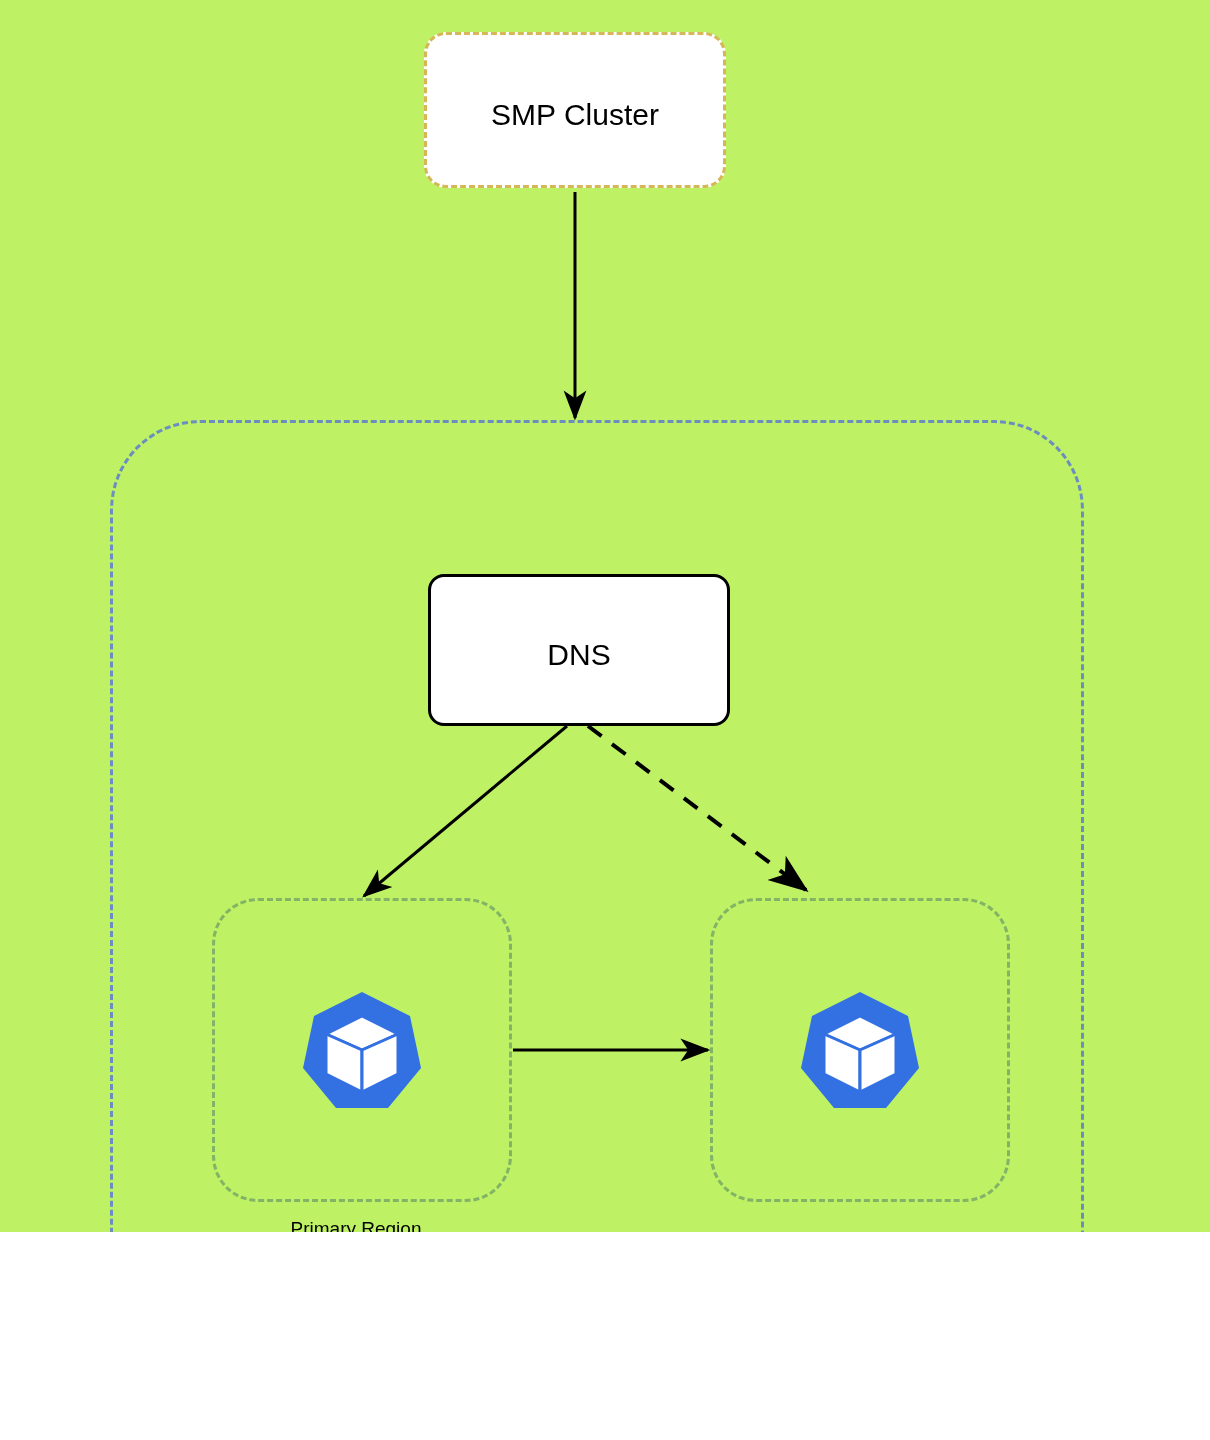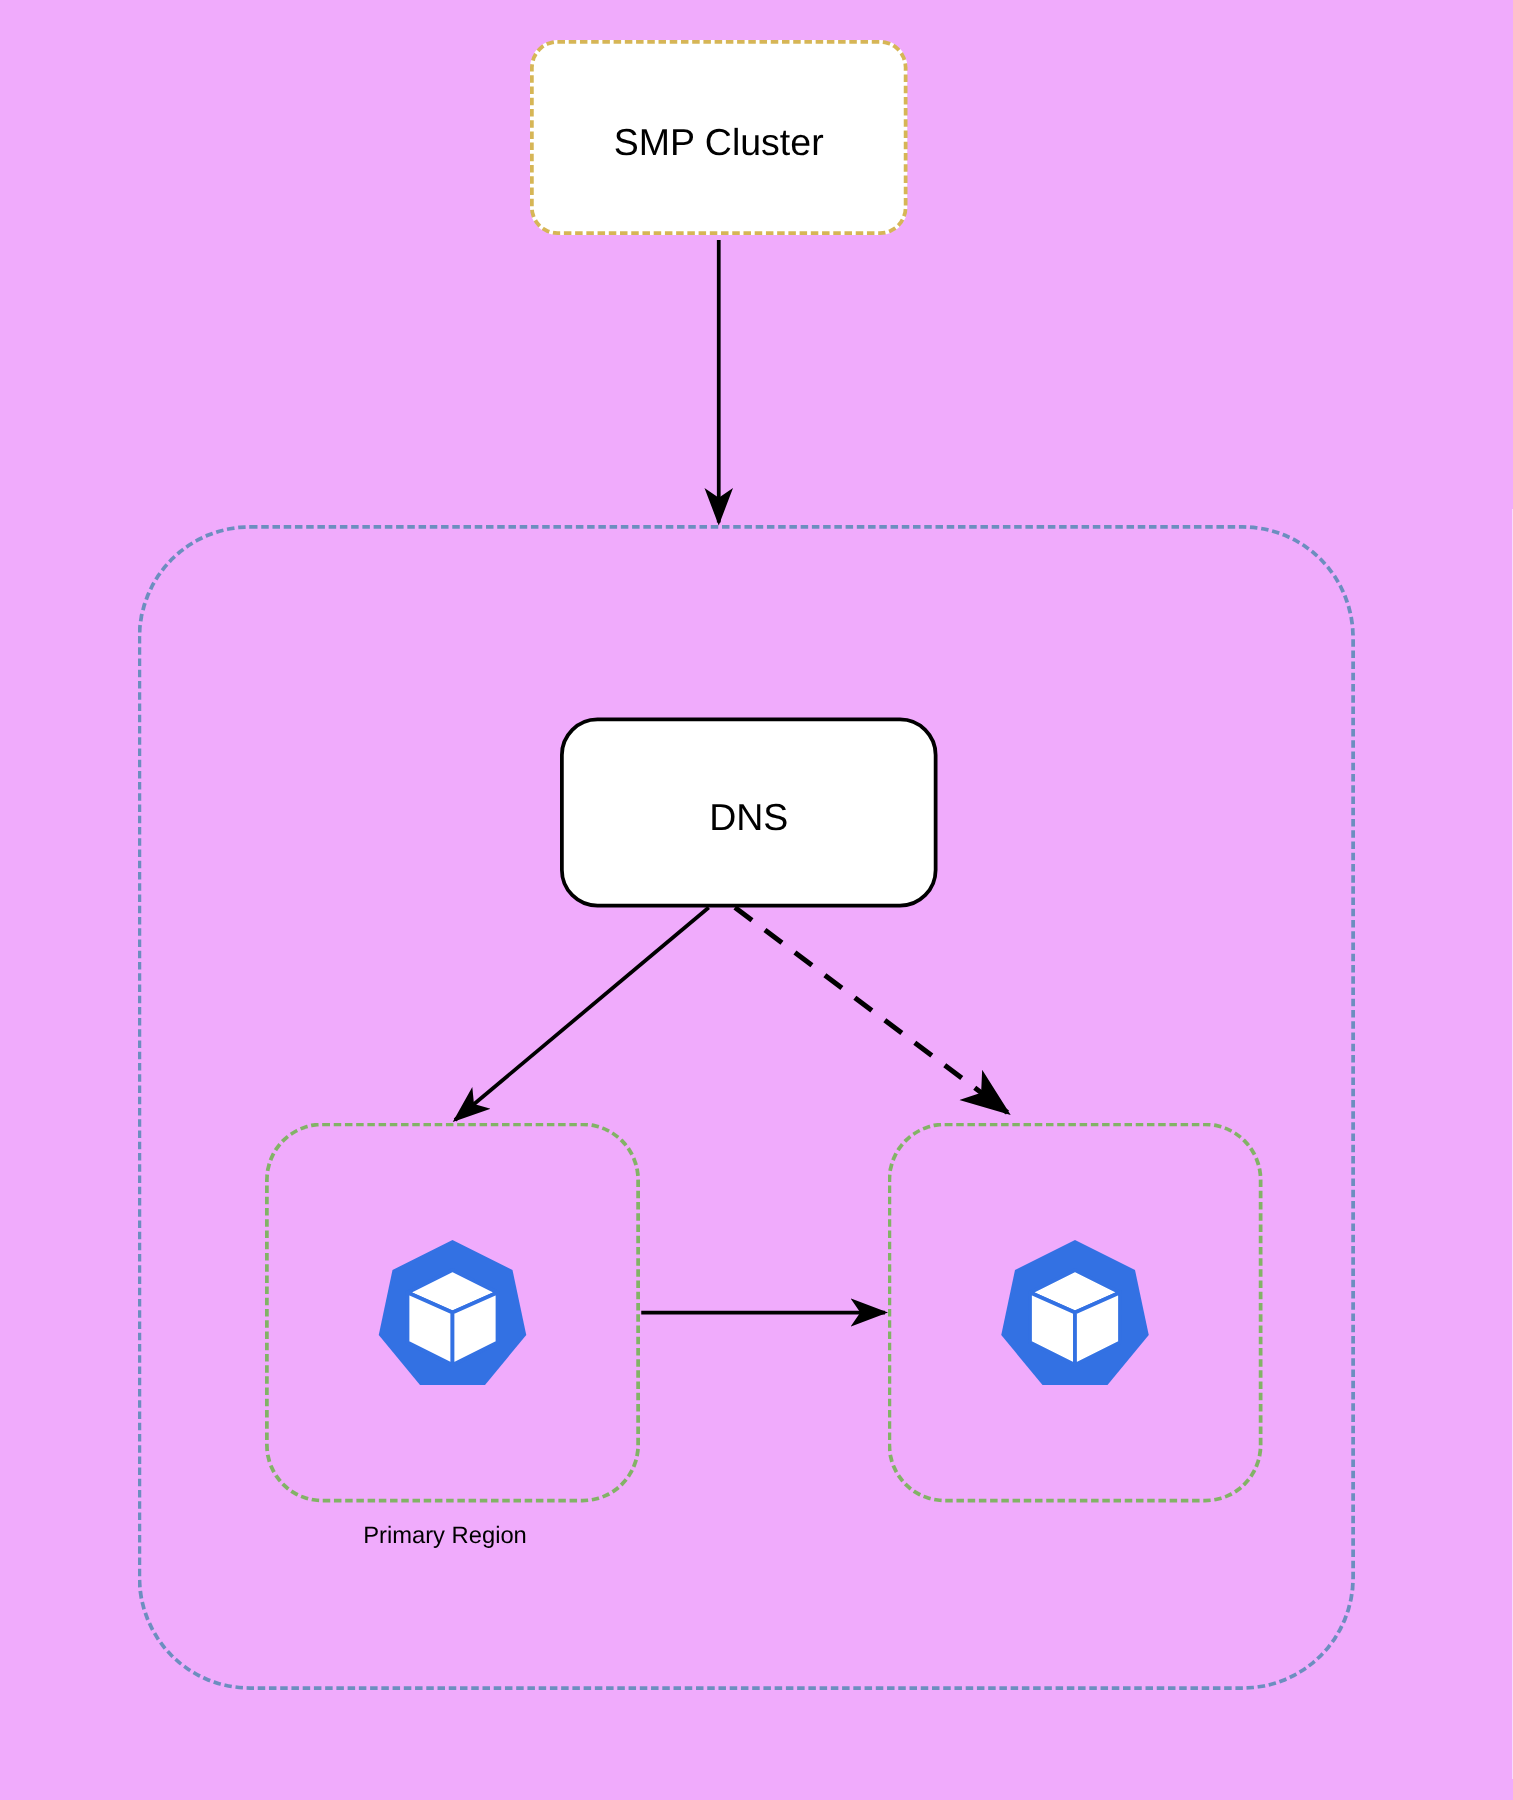--- a/index.html
+++ b/index.html
@@ -7,22 +7,22 @@
     margin: 0;
     padding: 0;
     background: #ffffff;
   }
   body {
     font-family: "Liberation Sans", sans-serif;
   }
   #canvas {
     position: relative;
     width: 1210px;
-    height: 1440px;
-    background: #f0abfc;
+    height: 1232px;
+    background: #bef264;
     overflow: hidden;
   }
   
   .box-label {
     position: absolute;
     left: 0;
     right: 0;
     text-align: center;
     color: #000000;
     font-size: 30px;
@@ -54,27 +54,27 @@
     width: 974px;
     height: 932px;
     box-sizing: border-box;
     border: 3px dashed #6c8ebf;
     border-radius: 90px;
     background: transparent;
   }
   
   #dns-box {
     position: absolute;
-    left: 448px;
+    left: 428px;
     top: 574px;
     width: 302px;
     height: 152px;
     box-sizing: border-box;
     border: 3px solid #000000;
-    border-radius: 30px;
+    border-radius: 16px;
     background: #ffffff;
   }
   #dns-box .box-label {
     top: 60px;
   }
   
   .region-box {
     position: absolute;
     top: 898px;
     width: 300px;

